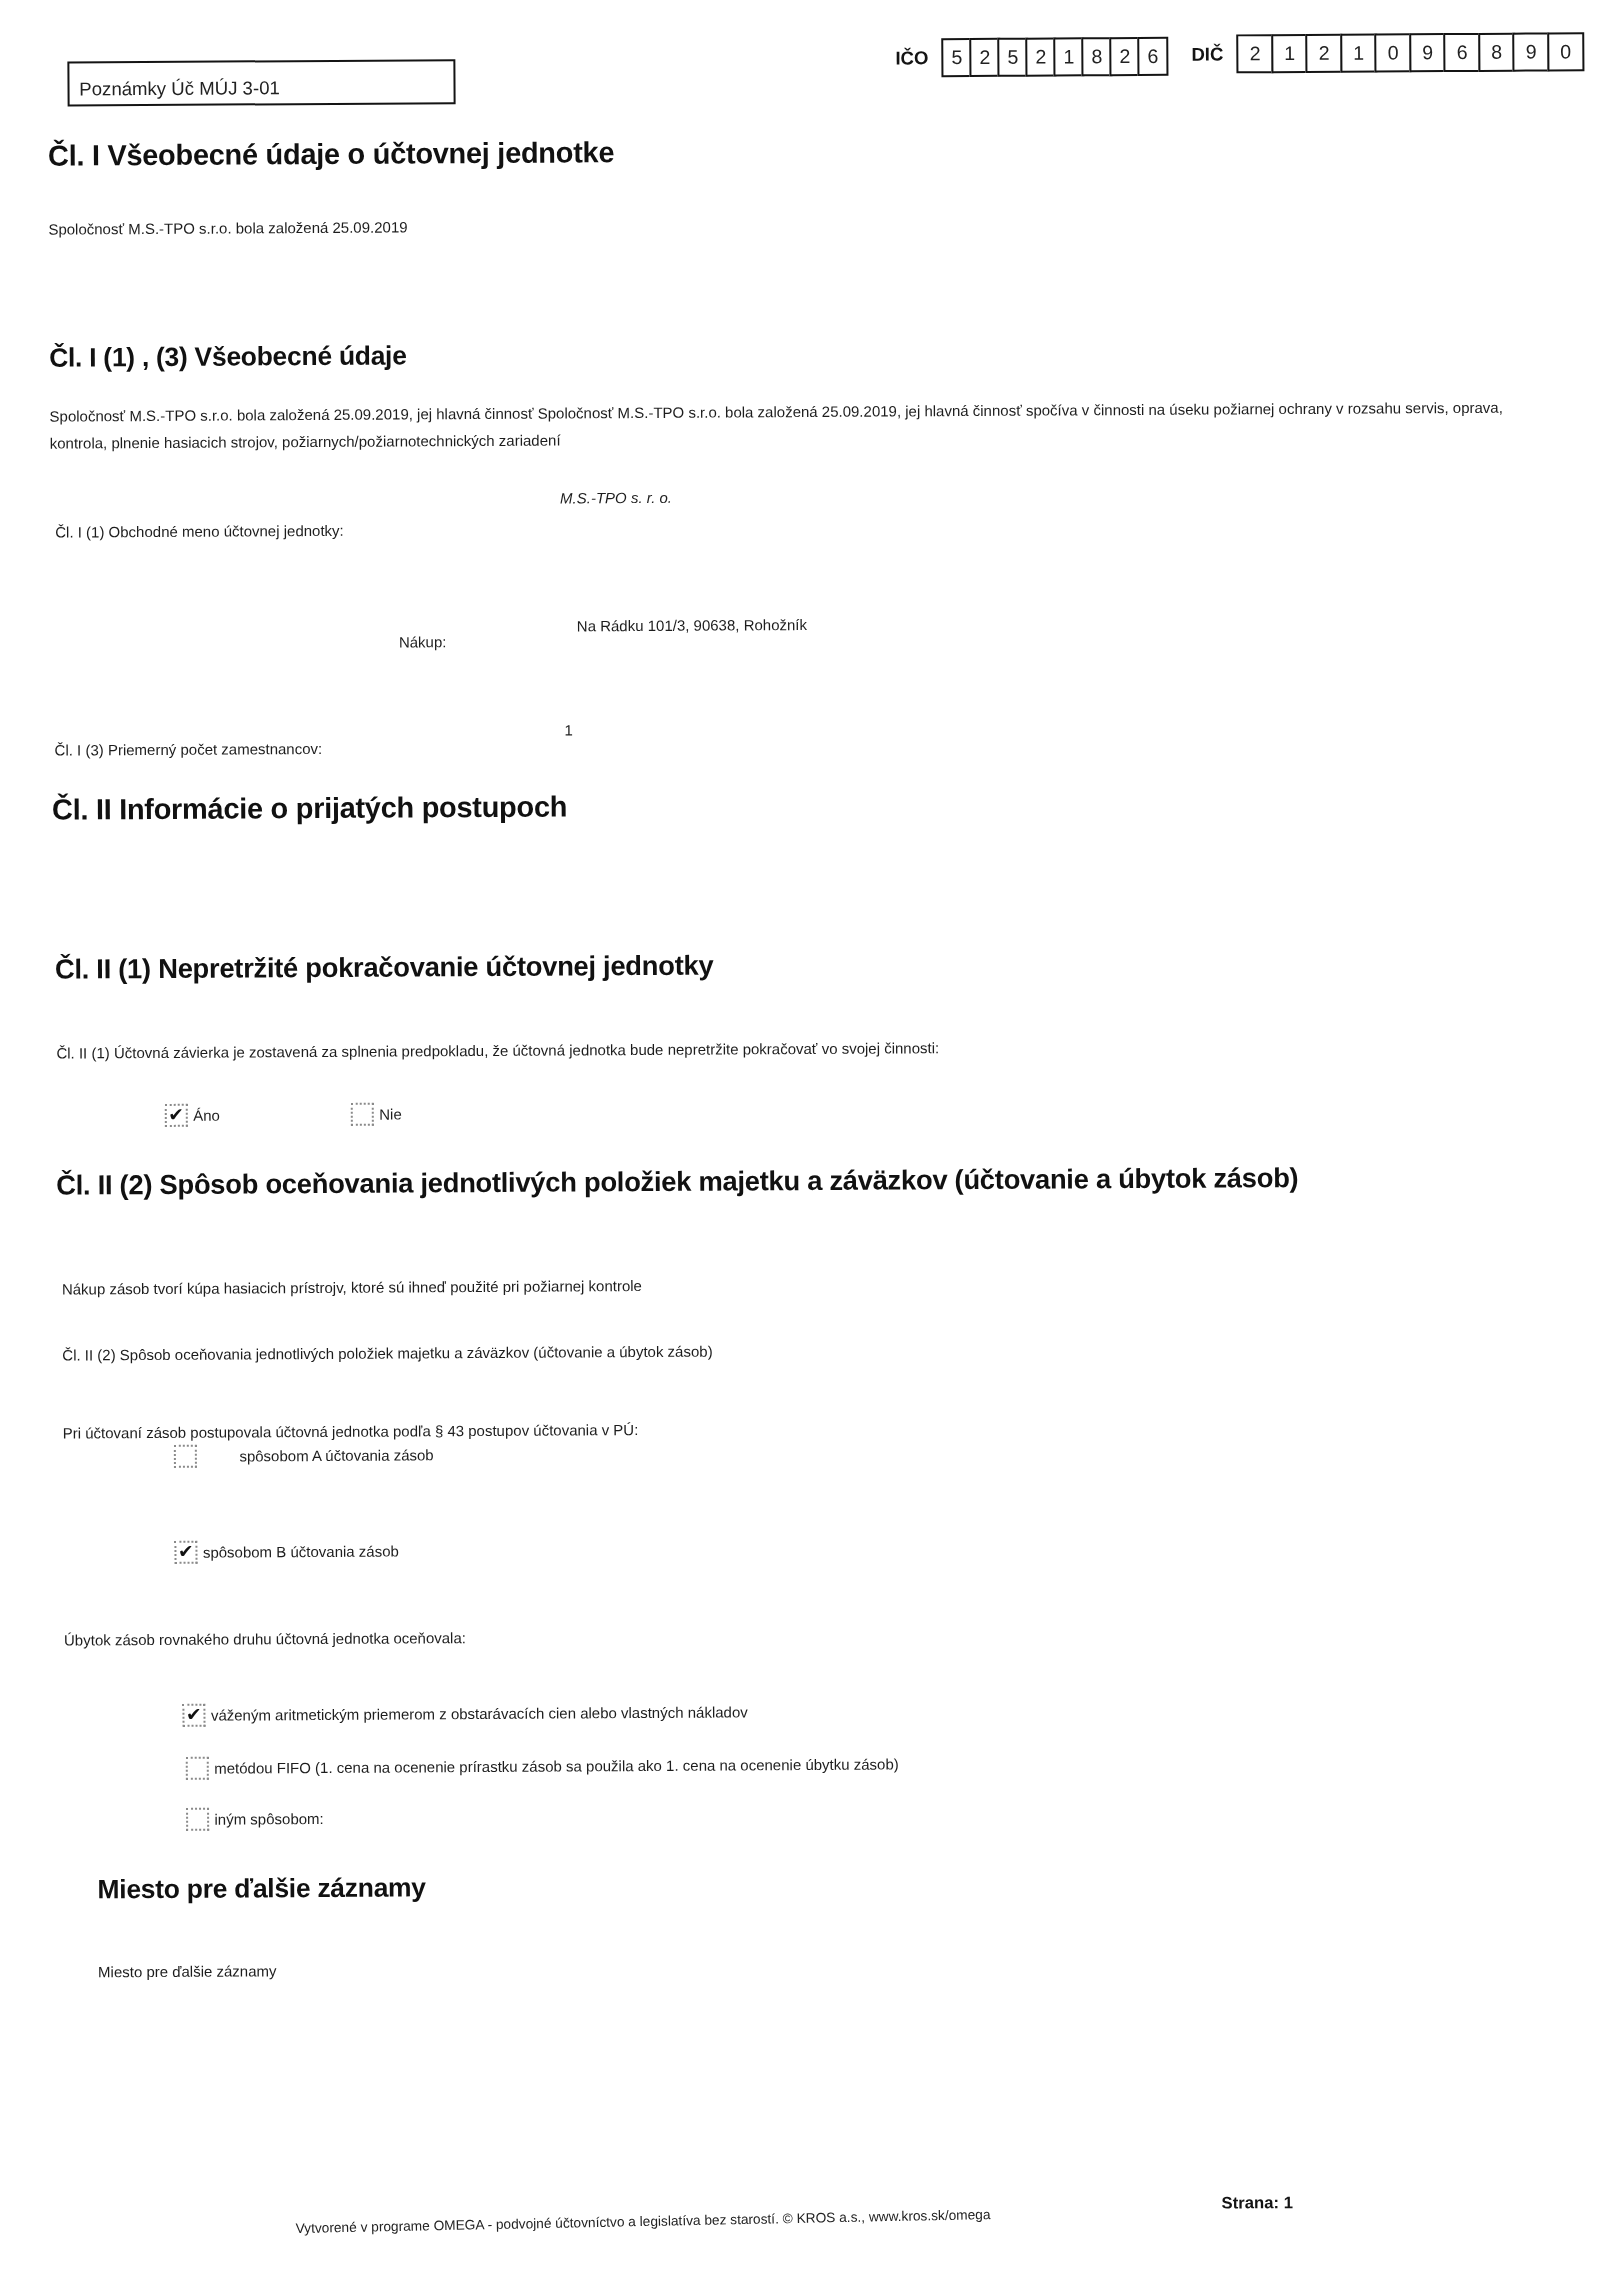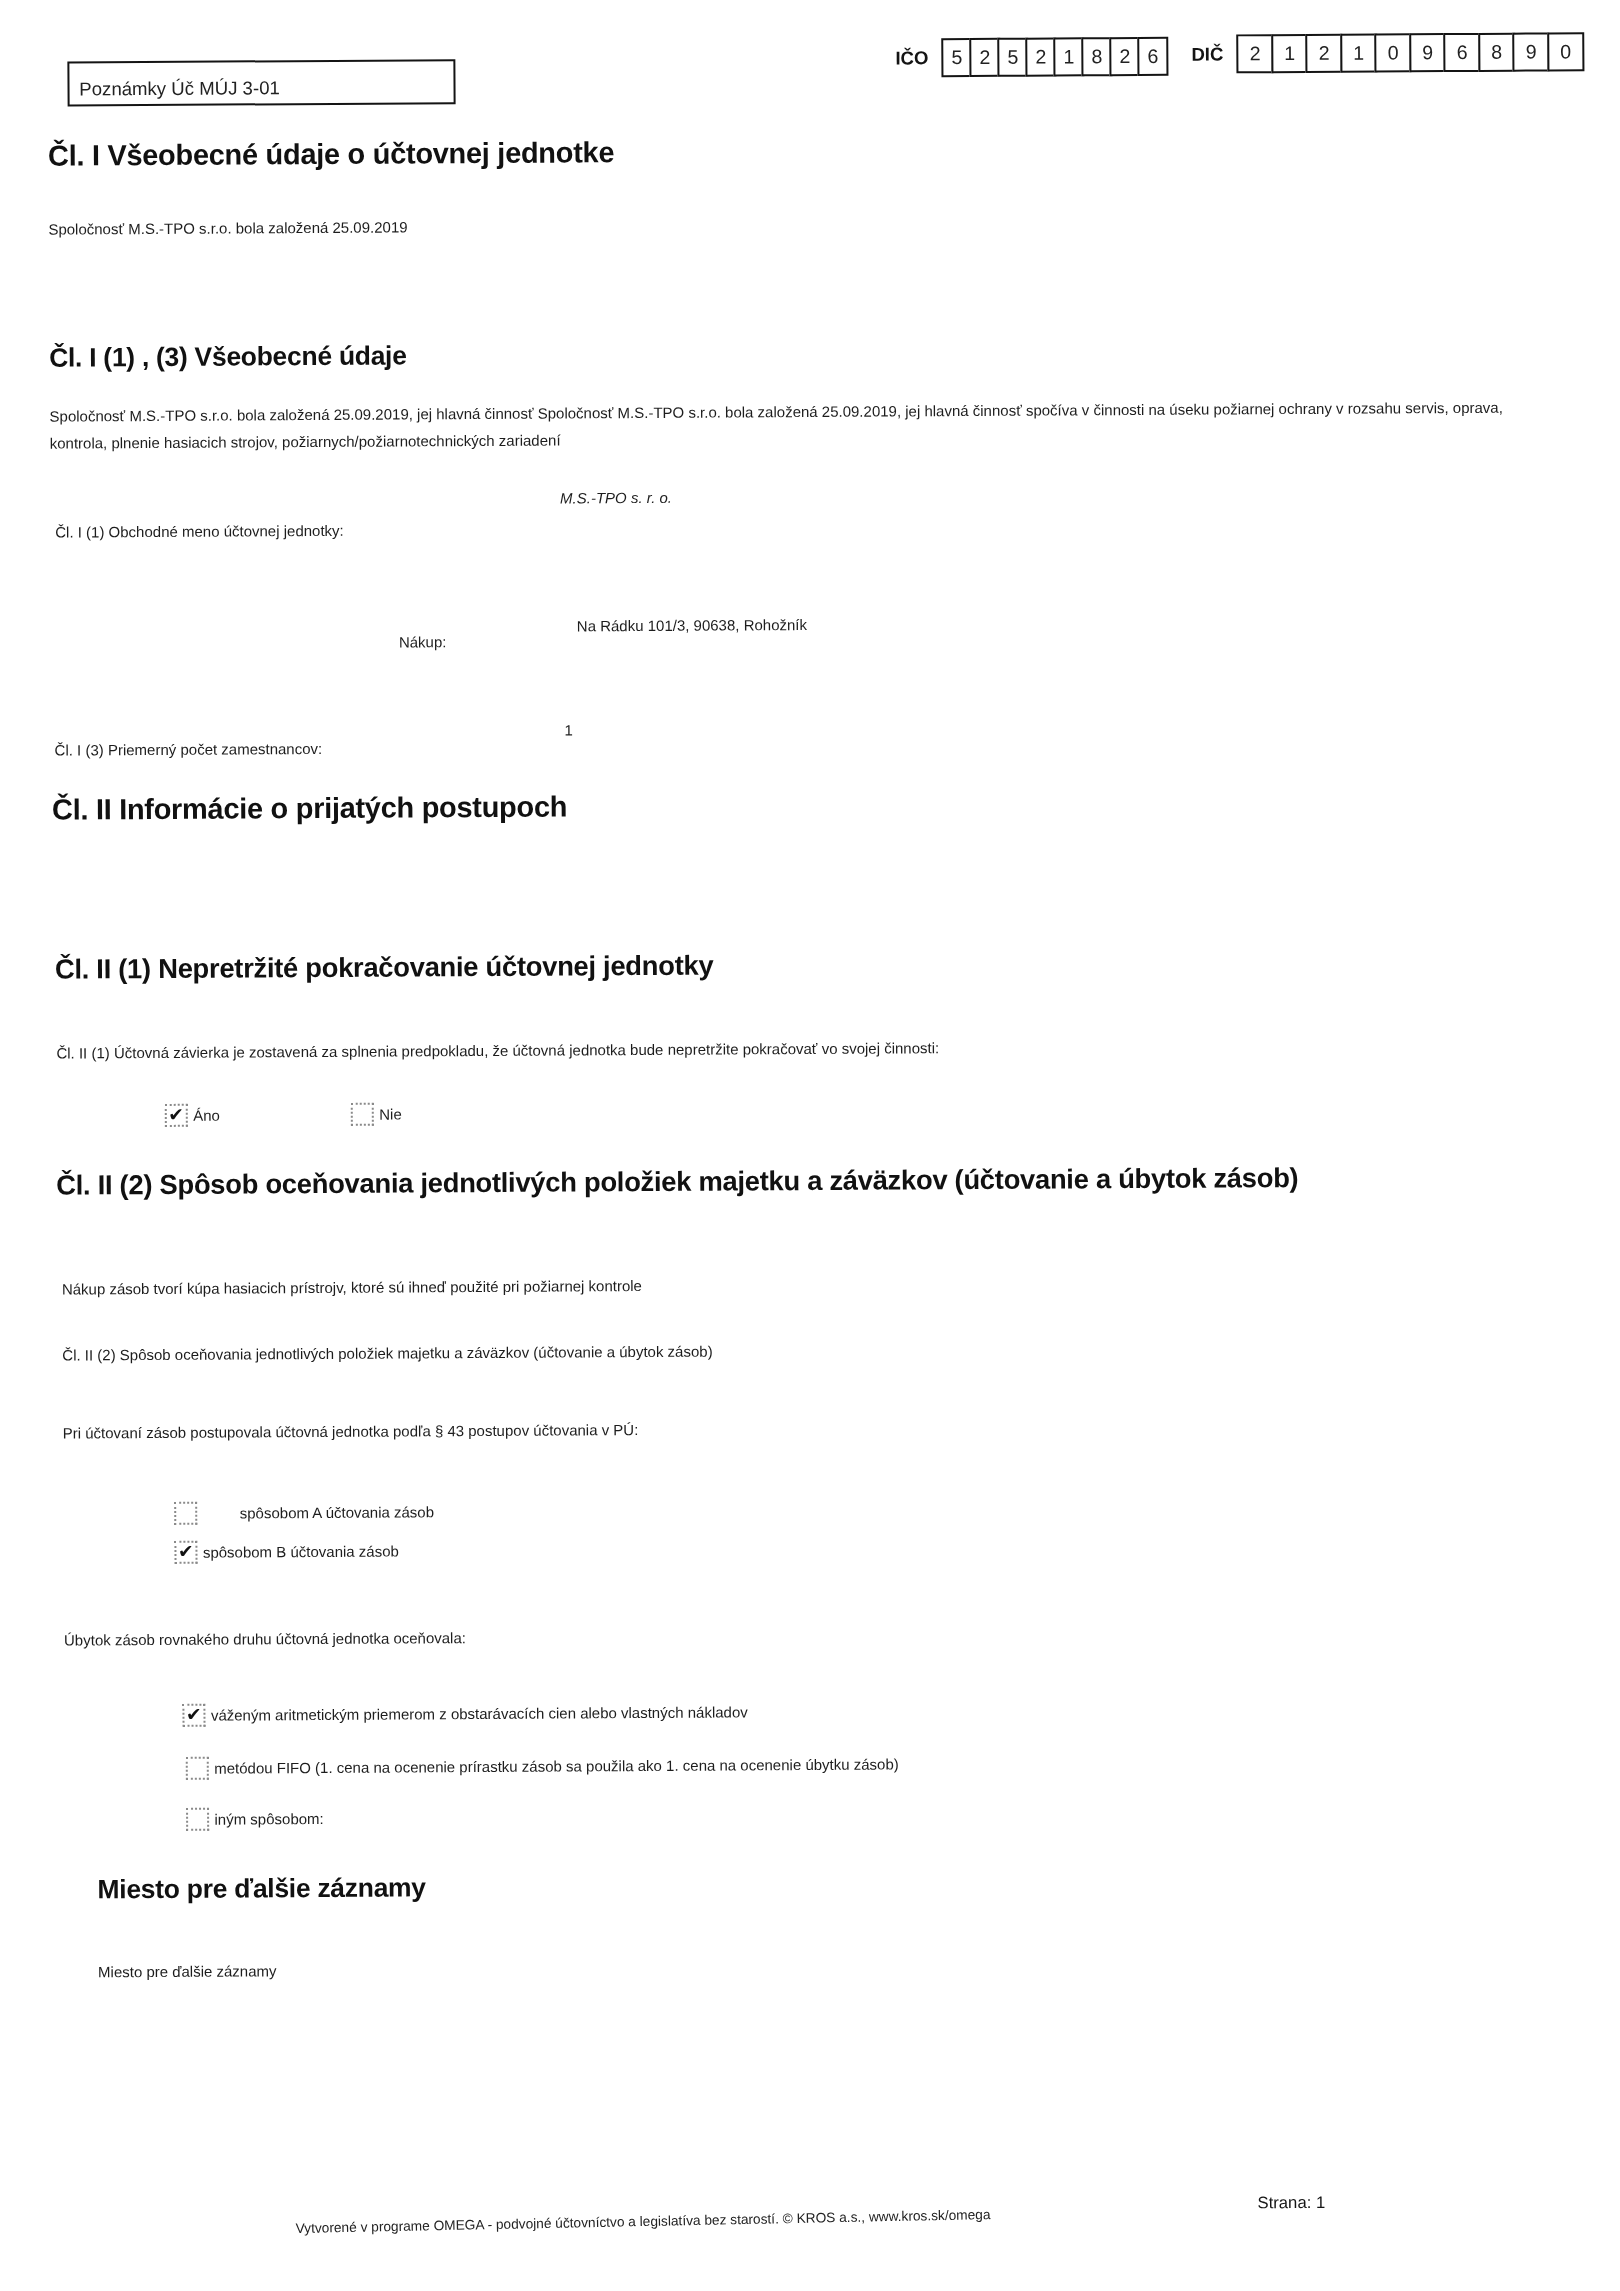--- a/index.html
+++ b/index.html
@@ -64,29 +64,29 @@
   .chk-box{
     width:22.5px;height:22.5px;box-sizing:border-box;
     border:2px dotted #8a8a8a;background:#fff;
     display:flex;align-items:center;justify-content:center;
     font-size:18.6px;font-weight:bold;color:#111;line-height:1;
     cursor:pointer;
   }
   .chk-label{font-size:15px;color:#1d1d1d;}
   .r-ano{left:165px;top:1100px;}
   .r-nie{left:351px;top:1100px;}
-  .r-spA{left:172px;top:1498px;gap:43px;}
+  .r-spA{left:172px;top:1441px;gap:43px;}
   .r-spB{left:172px;top:1537px;}
   .r-vaz{left:179px;top:1700px;}
   .r-fifo{left:182px;top:1753px;}
   .r-iny{left:182px;top:1804px;text-align:center;}
 
   
   .f-note{left:289px;top:2213px;font-size:13.7px;color:#222;transform:rotate(-0.8deg);}
-  .f-page{left:1251px;top:2196px;font-size:16.7px;color:#141414;}
+  .f-page{left:1215px;top:2196px;font-size:16.7px;color:#141414;font-weight:bold;}
 </style>
 </head>
 <body>
 
 <div class="page">
   <div class="skew">
 
     <div class="abs form-box">
       <span>Poznámky Úč MÚJ 3-01</span>
     </div>

